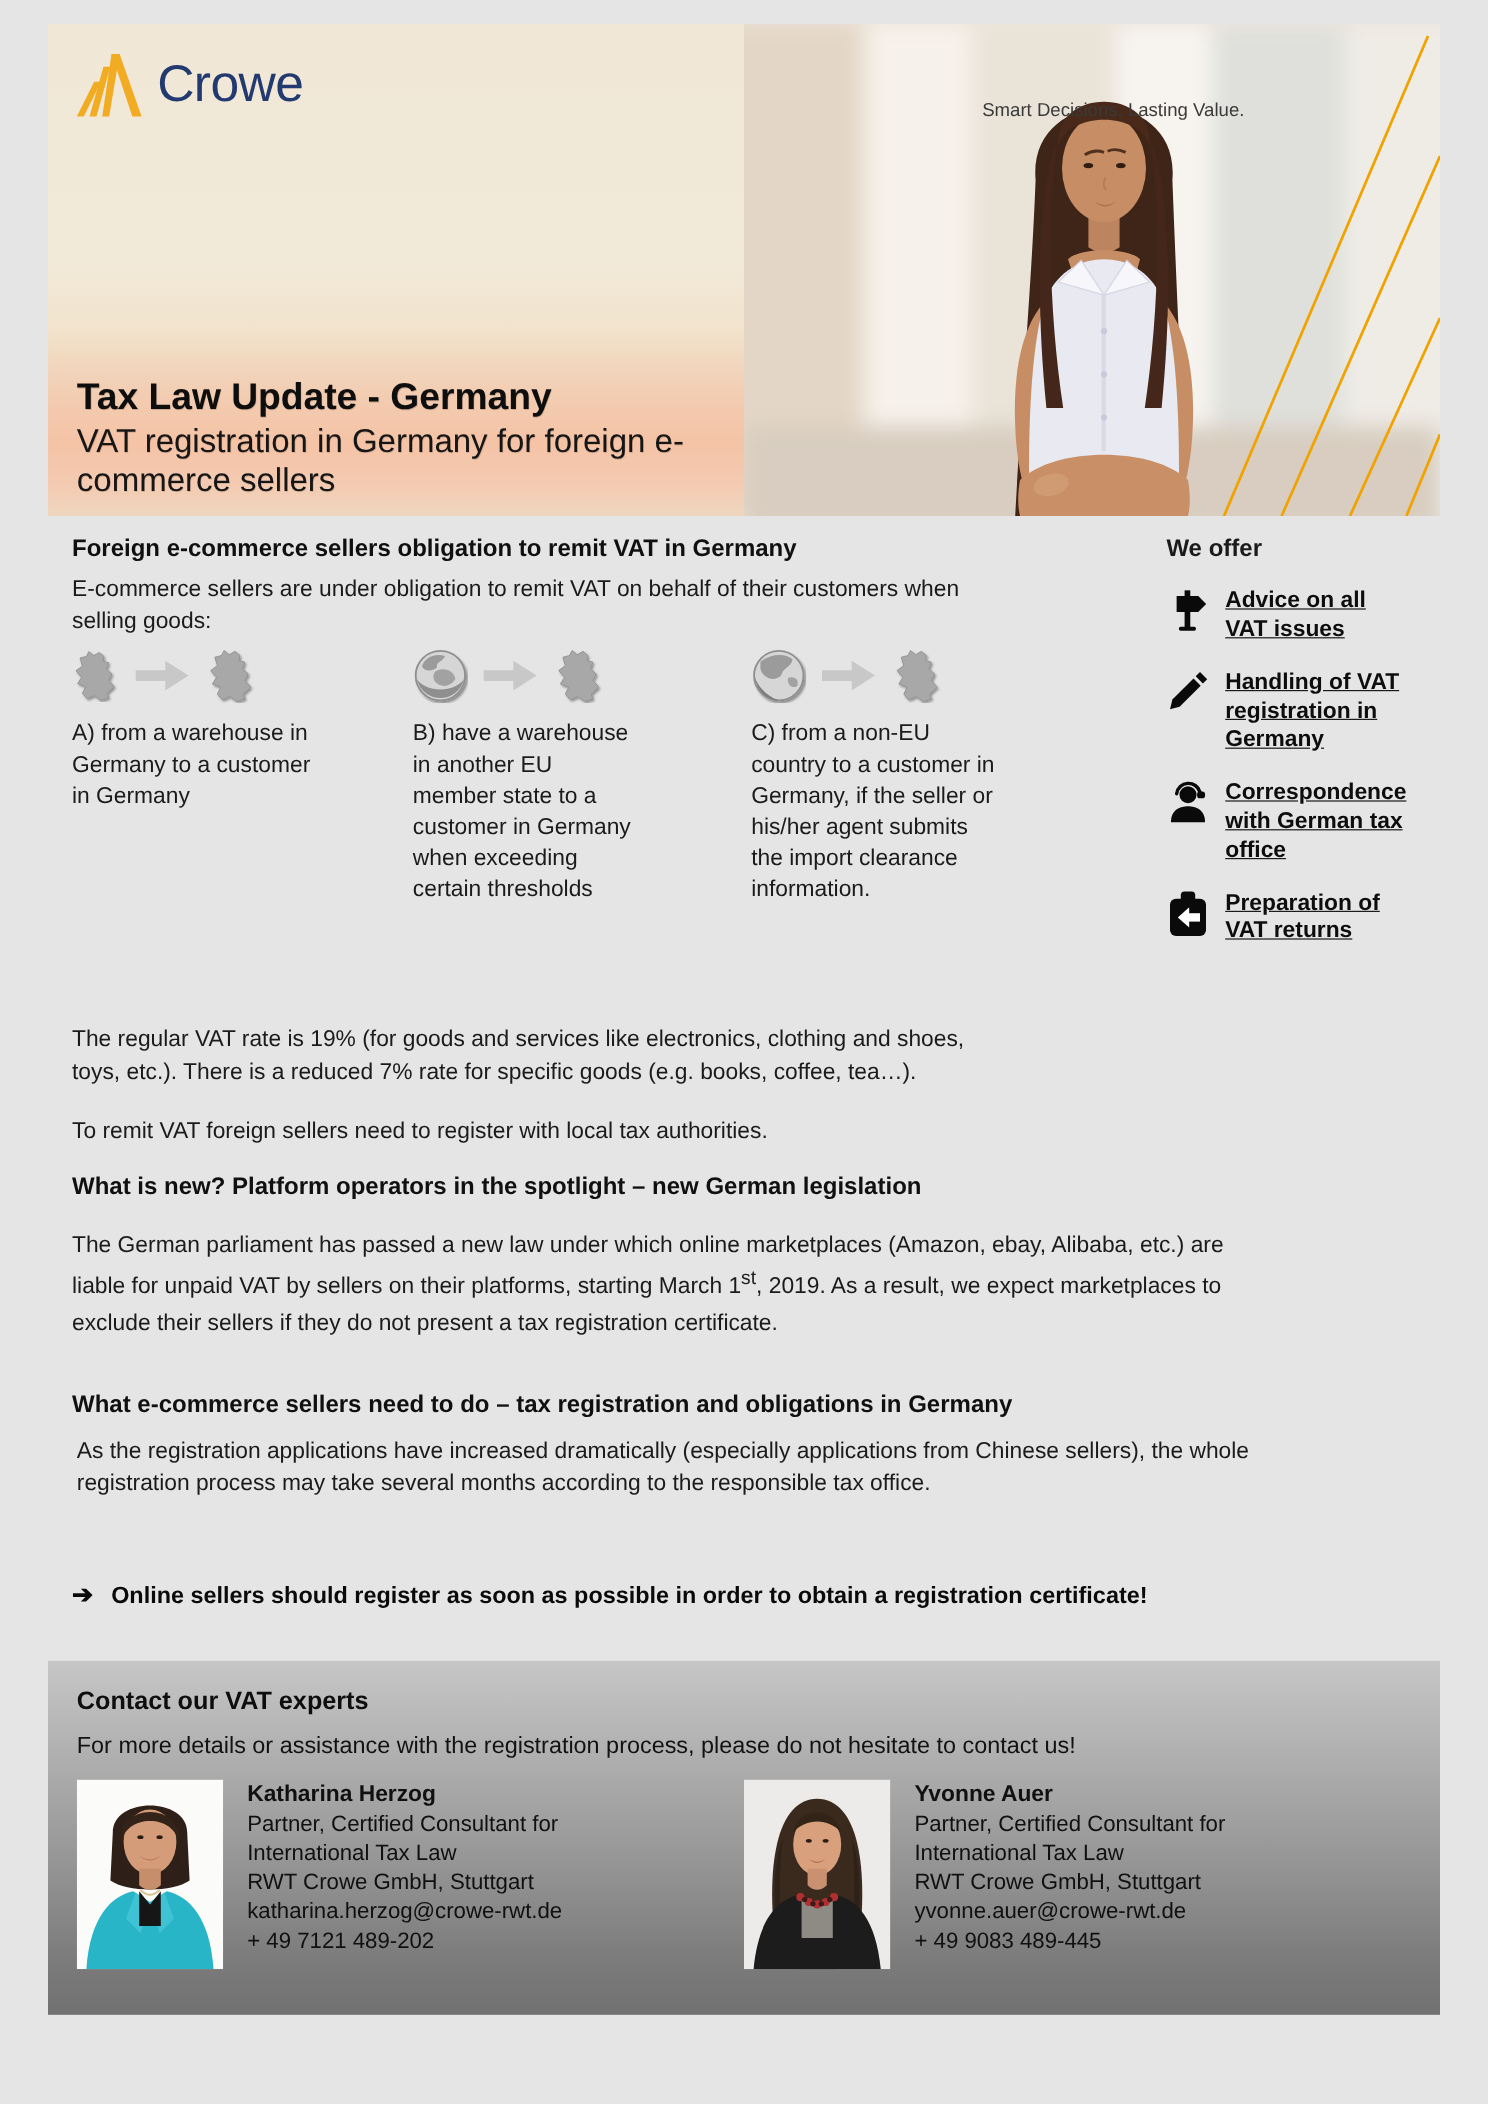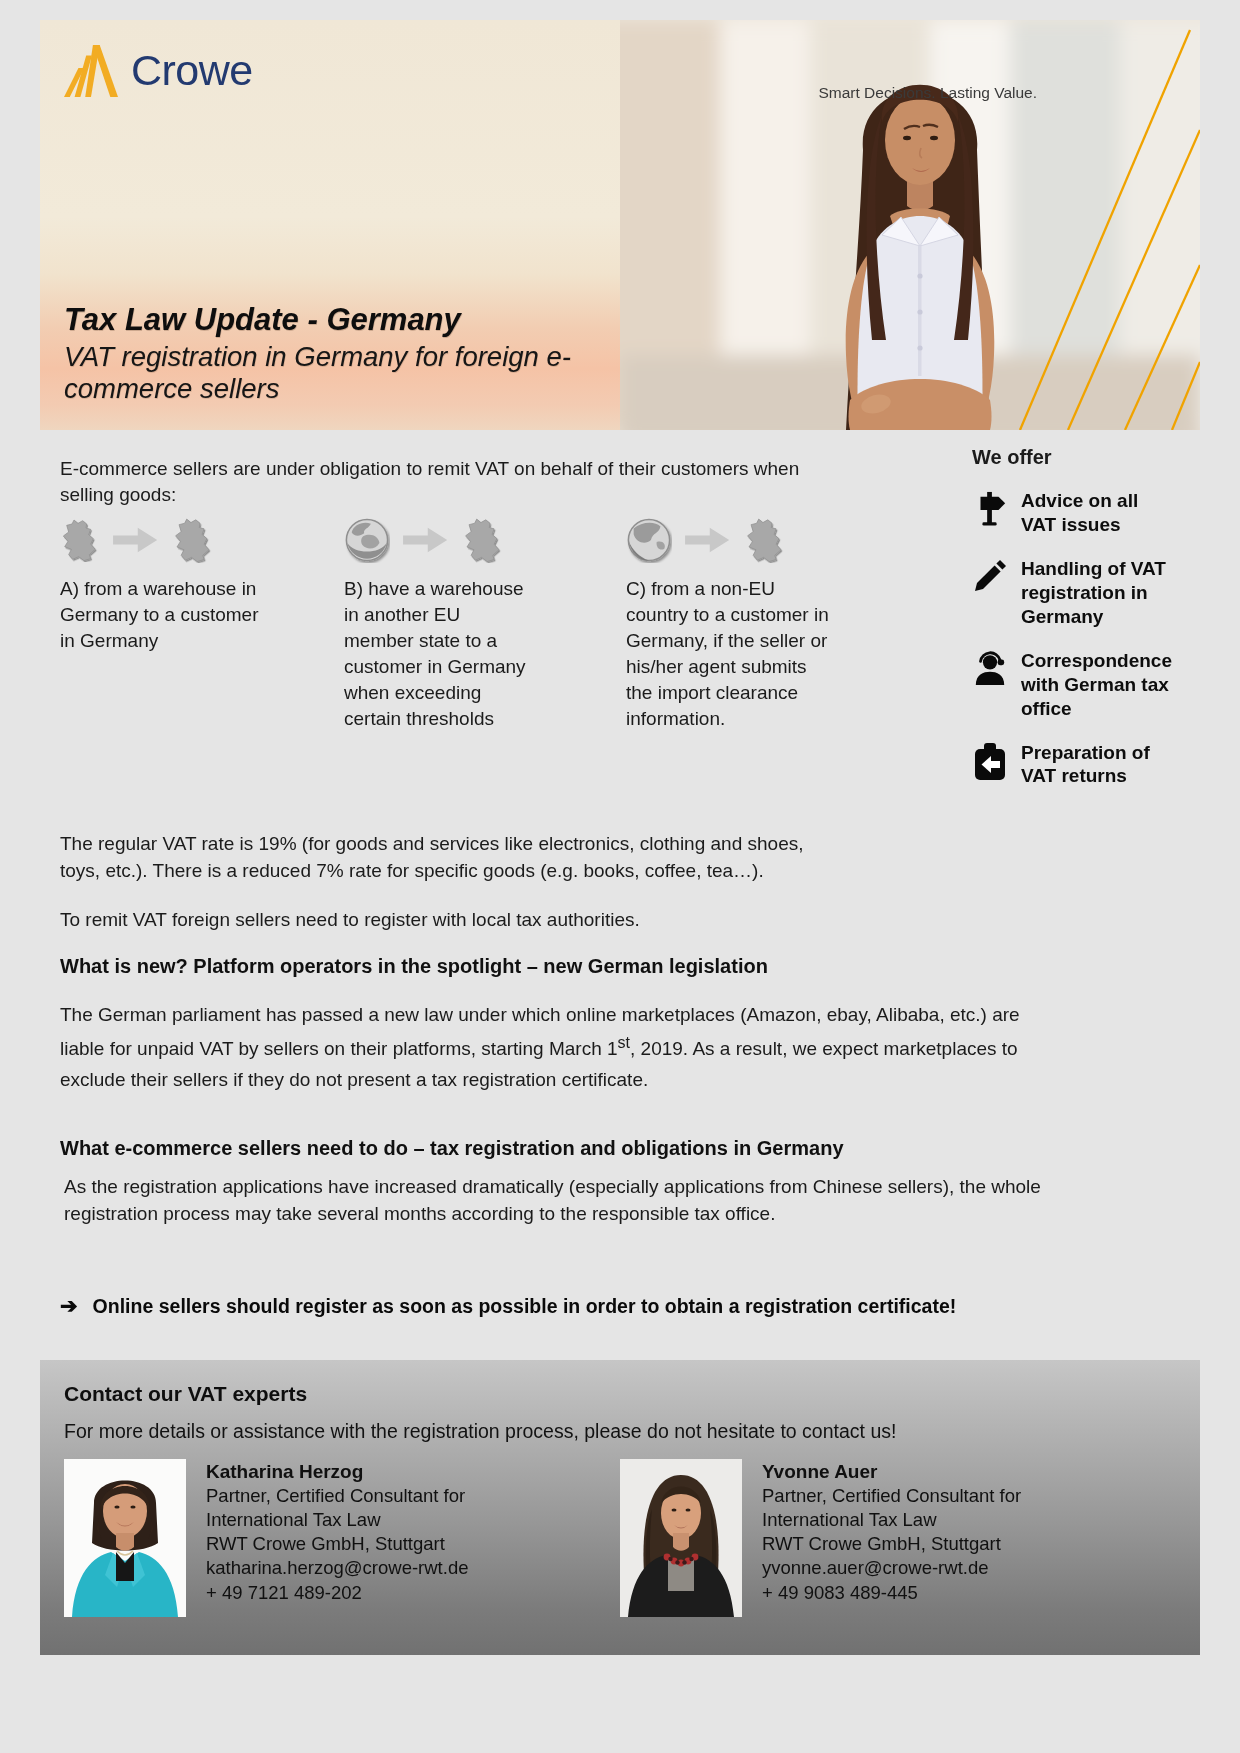--- a/index.html
+++ b/index.html
@@ -10,41 +10,41 @@
   
   .hero { position:relative; width:1160px; height:410px; overflow:hidden; }
   .hero-left { position:absolute; inset:0;
     background:linear-gradient(180deg,#f0e7d6 0%,#f2ead9 48%,#f1e3cd 62%,#f2cdb2 75%,#f5c3a6 85%,#f3cbb2 94%,#efd6bf 100%); }
   .hero-photo { position:absolute; right:0; top:0; width:580px; height:410px; }
   .hero-photo svg { display:block; width:580px; height:410px; }
   .logo { position:absolute; left:24px; top:22px; display:flex; align-items:center; gap:13px; }
   .logo svg { display:block; }
   .logo-text { font-size:43px; color:#233a70; letter-spacing:-0.5px; line-height:1; }
   .tagline { position:absolute; top:64px; right:163px; font-size:15.5px; color:#3a3a3a; }
-  .hero-title-block { position:absolute; left:24px; bottom:25px;font-style:italic; }
+  .hero-title-block { position:absolute; left:24px; bottom:14px; }
   .hero-title-block h1 { margin:0 0 3px; font-size:31px; font-weight:700; color:#0e0e0e; text-shadow:0.5px 0.8px 0 rgba(90,60,40,0.25); }
   .hero-subtitle { font-size:27.5px; line-height:1.17; color:#161616; width:560px; text-shadow:0.5px 0.8px 0 rgba(90,60,40,0.18); }
 
   
   .content-row { display:flex; margin-top:16px; width:1160px; }
   .col-main { width:825px; padding-left:20px; }
   .col-offer { width:228px; margin-left:auto; }
   h2.sec { font-size:20px; font-weight:700; margin:0; color:#101010; }
   .intro { font-size:19px; line-height:1.38; margin:10px 0 0; width:755px; }
   .scenarios { display:flex; margin-top:8px; }
   .scenario p { font-size:19px; line-height:1.36; margin:12px 0 0; }
   .s-a { width:212px; margin-right:72px; }
   .s-b { width:190px; margin-right:92px; }
   .s-c { width:205px; }
   .icon-row { display:flex; align-items:center; gap:12px; height:48px; }
   .para1 { margin:100px 0 0; width:765px; font-size:19px; line-height:1.42; }
   .para2 { margin:24px 0 0; font-size:19px; }
 
   .col-offer h2 { font-size:20px; font-weight:700; margin:0; }
-  .offer-item { display:flex; gap:13px; margin-top:20px; }
+  .offer-item { display:flex; gap:13px; margin-top:20px;text-decoration:underline; }
   .offer-item svg { flex:0 0 auto; margin-top:1px; }
   .offer-label { font-size:19px; font-weight:700; line-height:1.26; width:152px; color:#0d0d0d; }
 
   .wide { padding-left:20px; width:1160px; }
   .h-sec2 { margin-top:24px !important; }
   .sec2-para { margin:22px 0 0; width:960px; font-size:19px; line-height:1.58; }
   .h-sec3 { margin-top:42px !important; }
   .sec3-para { margin:14px 0 0 4px; width:1020px; font-size:19px; line-height:1.42; }
   .callout { margin-top:66px; display:flex; gap:15px; font-size:19.5px; font-weight:700; color:#0a0a0a; align-items:baseline; }
   .callout .arrow-glyph { font-size:21px; font-weight:700; }
@@ -160,20 +160,21 @@
     <div class="tagline">Smart Decisions. Lasting Value.</div>
 
     <div class="hero-title-block">
       <h1>Tax Law Update - Germany</h1>
       <div class="hero-subtitle">VAT registration in Germany for foreign e-commerce sellers</div>
     </div>
   </div>
 
   <div class="content-row">
     <div class="col-main">
+      <h2 class="sec">Foreign e-commerce sellers obligation to remit VAT in Germany</h2>
       <p class="intro">E-commerce sellers are under obligation to remit VAT on behalf of their customers when selling goods:</p>
 
       <div class="scenarios">
         <div class="scenario s-a">
           <div class="icon-row">
             <svg width="40" height="44">
                 <use href="#sym-germany"></use>
               </svg>
             <svg width="48" height="30">
                 <use href="#sym-arrow"></use>

